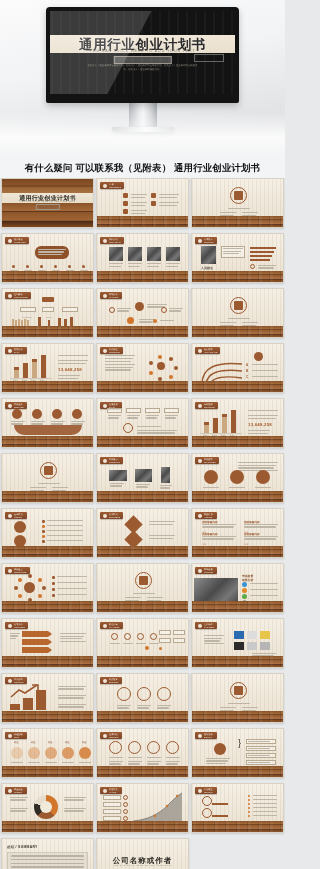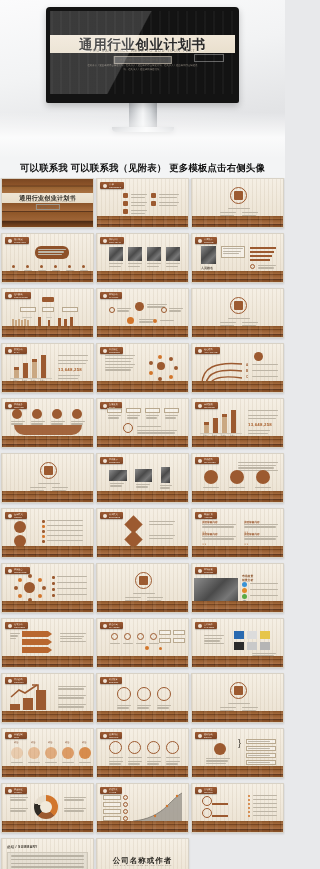--- a/index.html
+++ b/index.html
@@ -209,21 +209,21 @@
         <div class="hero-box"></div>
         <div class="glare"></div>
       </div>
     </div>
     <div class="neck"></div>
     <div class="base"></div>
   </div>
 </div>
 
 <div class="notice">
-  <span>可以联系我 可以联系我（见附表） 更多模板点击右侧头像</span>
+  <span>有什么疑问 可以联系我（见附表） 通用行业创业计划书</span>
 </div>
 
 <div class="grid" id="grid">
     <div class="row">
       <div class="slide cover">
         <div class="cover-band"></div>
         <div class="cover-title">通用行业创业计划书</div>
         <div class="cover-sub">YOU CAN CLICK HERE TO ADD YOUR TEXT</div>
         <div class="cover-tag">请在此输入公司名称</div>
       </div>

